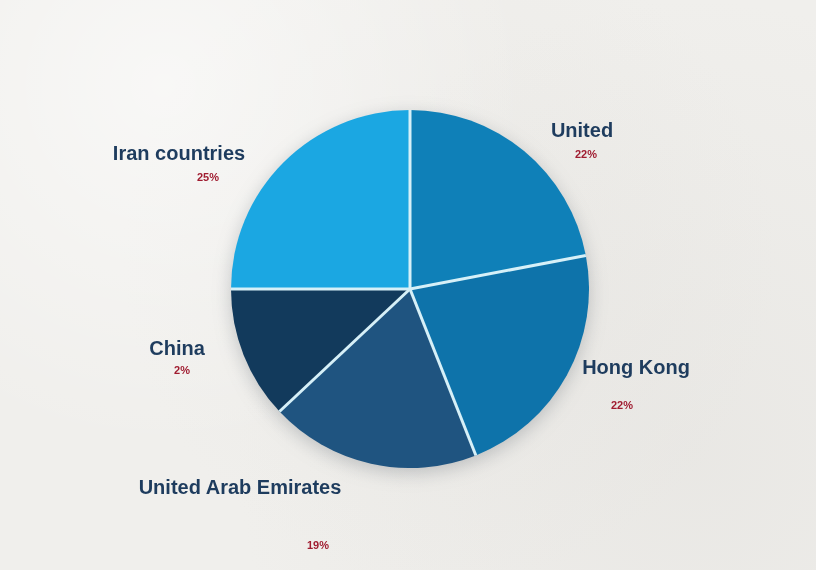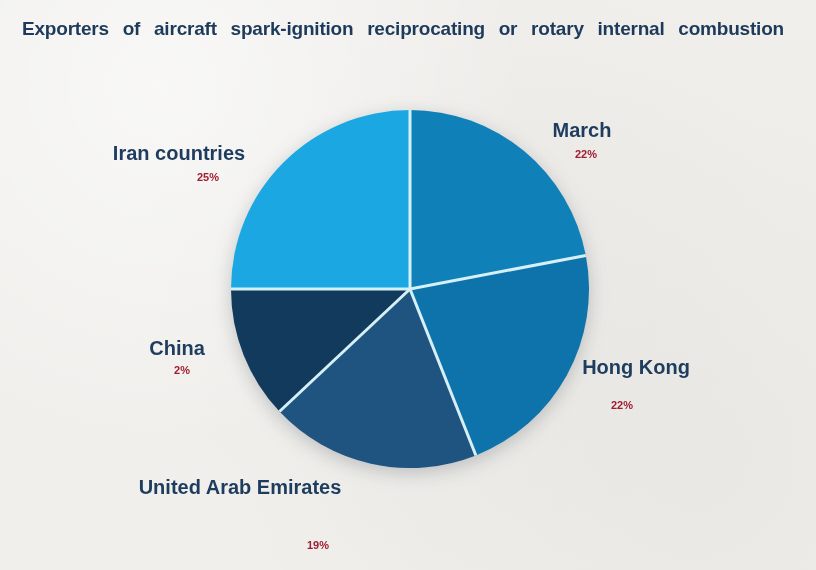--- a/index.html
+++ b/index.html
@@ -61,37 +61,36 @@
     white-space: nowrap;
     color: #a01c30;
     font-size: 11px;
     font-weight: bold;
   }
 </style>
 </head>
 <body>
 
 <div class="title-block">
-  <div class="title-line-1">Exporters of aircraft spark-ignition reciprocating or rotary internal combustion</div>
 </div>
 
 <svg class="pie-svg" viewBox="0 0 362 362" id="pie-svg">
     <path d="M 181 181 L 181.00 2.00 A 179 179 0 0 1 356.83 147.46 Z" fill="#0f80b8"></path>
     <path d="M 181 181 L 356.83 147.46 A 179 179 0 0 1 246.89 347.43 Z" fill="#0e73aa"></path>
     <path d="M 181 181 L 246.89 347.43 A 179 179 0 0 1 50.51 303.53 Z" fill="#1f5480"></path>
     <path d="M 181 181 L 50.51 303.53 A 179 179 0 0 1 2.00 181.00 Z" fill="#123a5c"></path>
     <path d="M 181 181 L 2.00 181.00 A 179 179 0 0 1 181.00 2.00 Z" fill="#1ba7e2"></path>
     <line x1="181" y1="181" x2="181.00" y2="2.00" stroke="#d6f0f8" stroke-width="3"></line>
     <line x1="181" y1="181" x2="356.83" y2="147.46" stroke="#d6f0f8" stroke-width="3"></line>
     <line x1="181" y1="181" x2="246.89" y2="347.43" stroke="#d6f0f8" stroke-width="3"></line>
     <line x1="181" y1="181" x2="50.51" y2="303.53" stroke="#d6f0f8" stroke-width="3"></line>
     <line x1="181" y1="181" x2="2.00" y2="181.00" stroke="#d6f0f8" stroke-width="3"></line>
   </svg>
 
-<div class="slice-label" style="left:582px; top:119px;">March</div>
+<div class="slice-label" style="left:582px; top:119px;">United</div>
 <div class="slice-pct" style="left:586px; top:148px;">22%</div>
 
 <div class="slice-label" style="left:636px; top:356px;">Hong Kong</div>
 <div class="slice-pct" style="left:622px; top:399px;">22%</div>
 
 <div class="slice-label" style="left:240px; top:476px;">United Arab Emirates</div>
 <div class="slice-pct" style="left:318px; top:507px;margin-top:32px;">19%</div>
 
 <div class="slice-label" style="left:177px; top:337px;">China</div>
 <div class="slice-pct" style="left:182px; top:364px;">2%</div>

